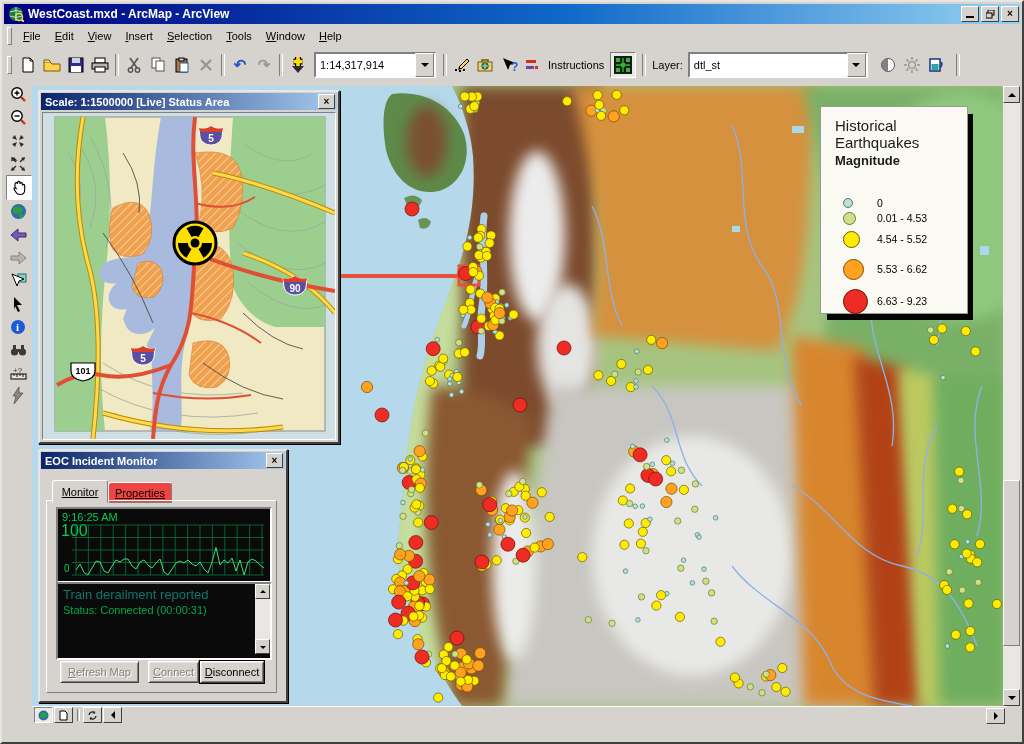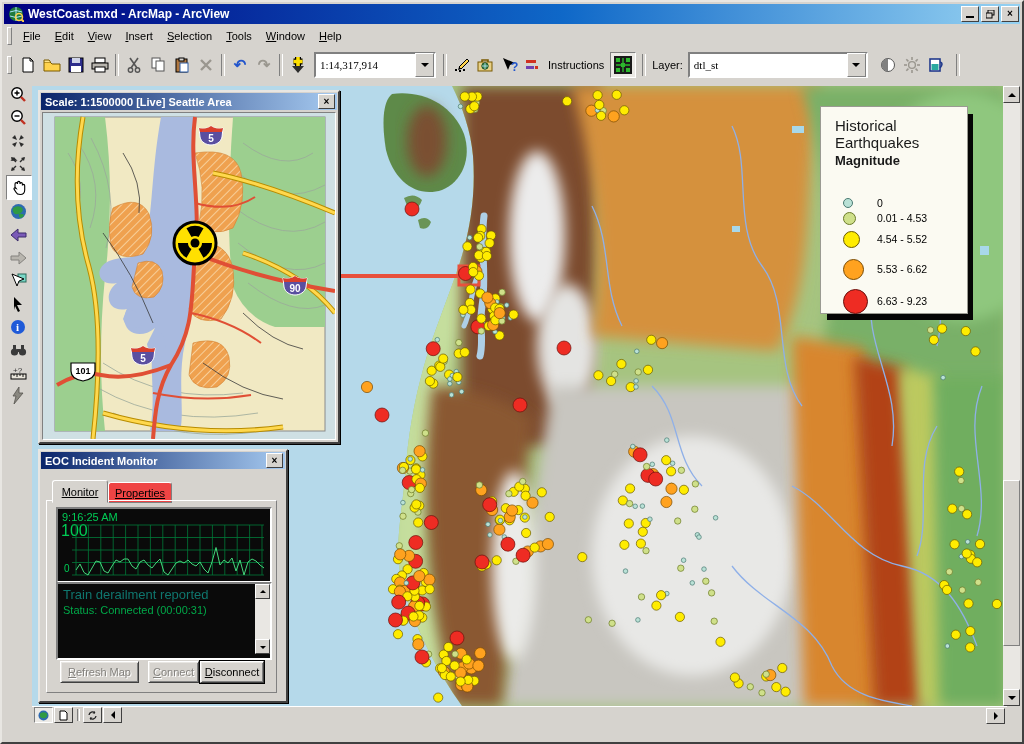--- a/index.html
+++ b/index.html
@@ -15,21 +15,21 @@
     display:flex;align-items:center;color:#fff;font-weight:bold;font-size:12px;padding-left:4px;}
   .cap-btn{width:16px;height:14px;background:#d6d3ce;border:1px solid;border-color:#fff #404040 #404040 #fff;
     margin-left:2px;display:flex;align-items:center;justify-content:center;font-size:10px;color:#000;font-weight:bold;line-height:1;}
   #menubar{position:absolute;left:2px;top:22px;right:2px;height:23px;background:#d6d3ce;display:flex;align-items:center;border-bottom:1px solid #fff;}
   .grip{width:3px;height:16px;margin:0 4px 0 3px;border:1px solid;border-color:#fff #808080 #808080 #fff;}
   .menu-item{padding:3px 7px;}
   #toolbar{position:absolute;left:2px;top:45px;right:2px;height:36px;background:#d6d3ce;display:flex;align-items:center;}
   .tbtn{width:24px;height:24px;display:flex;align-items:center;justify-content:center;}
   .tbtn.press{border:1px solid;border-color:#808080 #fff #fff #808080;background:#eceae6;}
   .tsep{width:2px;height:22px;margin:0 3px;border-left:1px solid #808080;border-right:1px solid #fff;}
-  .combo{height:22px;background:#fff;border:2px solid;border-color:#808080 #fff #fff #808080;display:flex;align-items:center;font-family:Liberation Serif, serif;}
+  .combo{height:22px;background:#fff;border:2px solid;border-color:#808080 #fff #fff #808080;display:flex;align-items:center;}
   .combo .val{flex:1;padding:0 4px;white-space:nowrap;overflow:hidden;}
   .drop{width:17px;height:100%;background:#d6d3ce;border:1px solid;border-color:#fff #808080 #808080 #fff;display:flex;align-items:center;justify-content:center;}
   .tri-d{width:0;height:0;border:4px solid transparent;border-top-color:#000;margin-top:4px;}
   .tri-u{width:0;height:0;border:4px solid transparent;border-bottom-color:#000;margin-bottom:4px;}
   .tri-l{width:0;height:0;border:4px solid transparent;border-right-color:#000;margin-right:4px;}
   .tri-r{width:0;height:0;border:4px solid transparent;border-left-color:#000;margin-left:4px;}
   
   #lefttools{position:absolute;left:2px;top:81px;width:28px;bottom:24px;background:#d6d3ce;}
   .ltbtn{width:24px;height:23px;margin:0 0 0 2px;display:flex;align-items:center;justify-content:center;}
   .ltbtn.press{border:1px solid;border-color:#808080 #fff #fff #808080;background:#fff;}
@@ -794,21 +794,21 @@
         </div>
         <div class="lrow" style="left: 22px; top: 194px; height: 0px;">
           <span class="dotc" style="width: 25px; height: 25px; background: rgb(238, 44, 35); border: 1px solid rgb(106, 16, 12);"></span>
           <span style="margin-left: 9px; font-size: 10.5px;">6.63 - 9.23</span>
         </div>
       </div>
   </div>
 
   <div class="fwin" style="left:36px;top:88px;width:298px;height:350px">
     <div class="ftitle">
-      <span>Scale: 1:1500000 [Live]  Seattle Area</span>
+      <span>Scale: 1:1500000 [Live]  Status Area</span>
       <span class="fx">×</span>
     </div>
     <div class="sunken" style="position:absolute;left:2px;top:20px;width:292px;height:326px;background:#cde0d8;overflow:hidden">
       <svg width="292" height="326" viewBox="0 0 292 326">
         <defs>
           <pattern id="hatch" width="6" height="6" patternUnits="userSpaceOnUse" patternTransform="rotate(45)">
             <rect width="6" height="6" fill="#efa14f"></rect>
               <line x1="0" y1="0" x2="0" y2="6" stroke="#f7cf9a" stroke-width="2"></line>
           </pattern>
         </defs>

